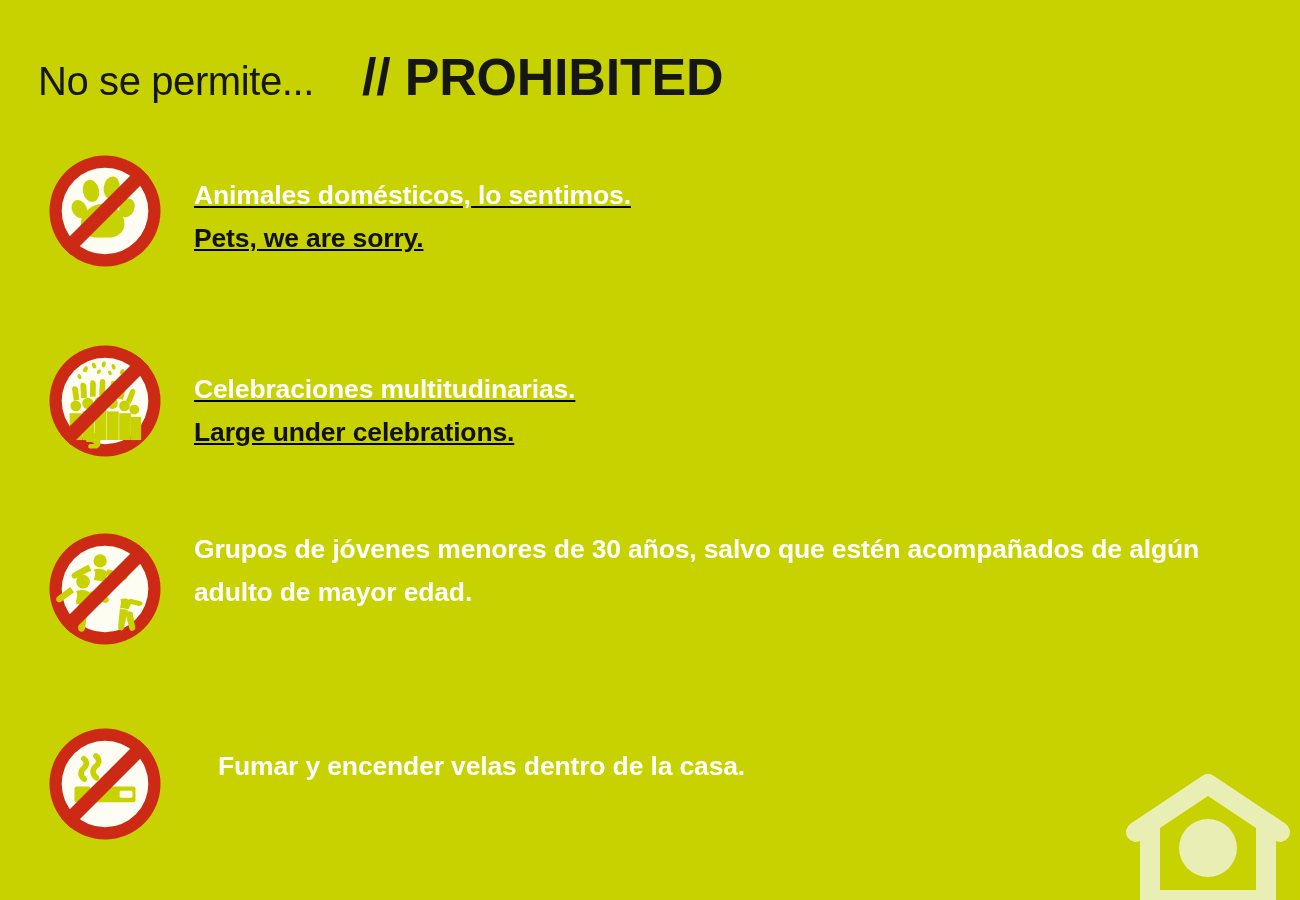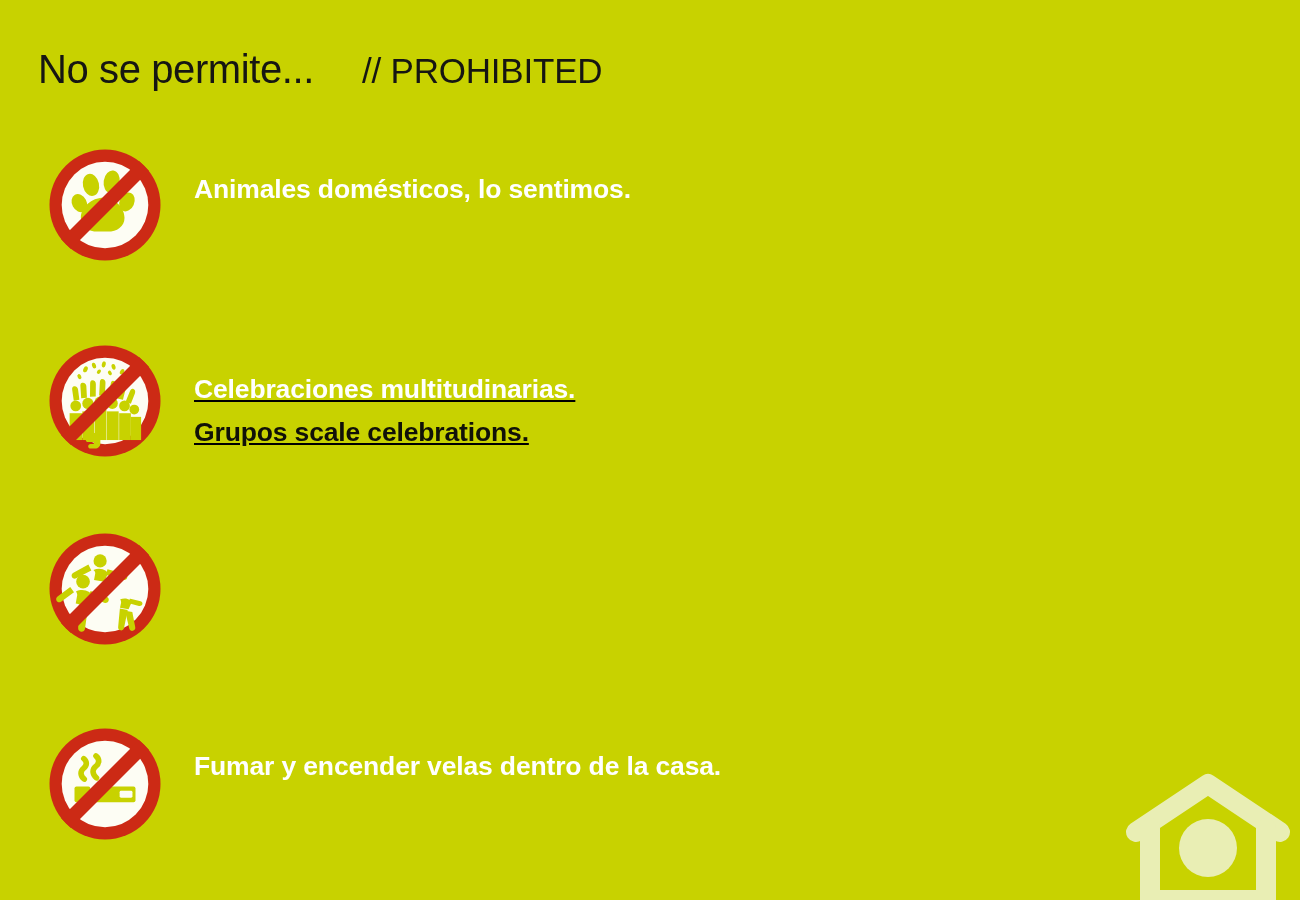--- a/index.html
+++ b/index.html
@@ -34,46 +34,46 @@
     white-space: nowrap;
   }
   .heading-es {
     font-size: 40px;
     font-weight: 400;
     color: #161612;
     letter-spacing: -0.4px;
     font-family: "Liberation Sans", sans-serif;
   }
   .heading-en {
-    font-size: 35px;
-    font-weight: 400;
+    font-size: 52px;
+    font-weight: 700;
     color: #161612;
     letter-spacing: -0.2px;
     margin-left: 48px;
     font-family: "Liberation Sans", sans-serif;
   }
 
   
   .rules {
     position: absolute;
     left: 0;
     top: 0;
     width: 1300px;
   }
   .rule-row {
     position: absolute;
     left: 0;
     width: 1300px;
     display: flex;
     align-items: flex-start;
   }
-  .rule-row[data-row="0"] { top: 144px; }
+  .rule-row[data-row="0"] { top: 150px; text-decoration: underline; }
   .rule-row[data-row="1"] { top: 340px; }
   .rule-row[data-row="2"] { top: 528px; }
-  .rule-row[data-row="3"] { top: 723px; }
+  .rule-row[data-row="3"] { top: 723px; gap: 24px; }
 
   .icon-wrap {
     width: 124px;
     min-width: 124px;
     margin-left: 44px;
     display: flex;
     align-items: flex-start;
     justify-content: flex-start;
   }
   .ban-icon {
@@ -133,20 +133,21 @@
             <ellipse cx="55.5" cy="31.0" rx="6.6" ry="9.4" transform="rotate(8 55.5 31)"></ellipse>
             <ellipse cx="29.0" cy="48.5" rx="6.0" ry="7.8" transform="rotate(-28 29 48.5)"></ellipse>
             <ellipse cx="68.0" cy="47.5" rx="6.0" ry="8.0" transform="rotate(24 68 47.5)"></ellipse>
             <path d="M48.5 44c9.2 0 17.5 7.6 17.5 16.4 0 7.4-6.4 11.4-13.6 11.4h-8.6c-7.2 0-13.6-4-13.6-11.4C30.2 51.6 39.3 44 48.5 44z"></path>
           </g>
           <rect x="44.2" y="4.8" width="11.6" height="90.4" rx="0" fill="#cc2a15" transform="rotate(45 50 50)"></rect>
         </svg>
       </div>
       <div class="rule-text">
         <div class="line-es">Animales domésticos, lo sentimos.</div>
+        <div class="line-en">Pets, we are sorry.</div>
       </div>
     </div>
 
     <div class="rule-row" data-row="1">
       <div class="icon-wrap">
         <svg class="ban-icon" viewBox="0 0 100 100">
           <circle cx="50" cy="50" r="45.5" fill="#cc2a15"></circle>
           <circle cx="50" cy="50" r="35.5" fill="#fdfdf4"></circle>
           <g fill="#c8d200">
 
@@ -181,21 +182,21 @@
             <path d="M61.6 60h9.6v22h-9.6z"></path>
             <path d="M71.2 63h8.4v19h-8.4z"></path>
 
             <path d="M42 76c2.6 0 4.2 1.8 4.2 4.2v4.4c0 2.6-1.8 4.4-4.4 4.4h-3.6c-1.2 0-2-.8-2-1.9 0-1.1.8-1.9 2-1.9h2.6v-1.6h-4.6c-1.2 0-2-.8-2-1.9 0-1.1.8-1.9 2-1.9h3.6c-.6-1.4.2-3.8 2.2-3.8z"></path>
           </g>
           <rect x="44.2" y="4.8" width="11.6" height="90.4" fill="#cc2a15" transform="rotate(45 50 50)"></rect>
         </svg>
       </div>
       <div class="rule-text">
         <div class="line-es">Celebraciones multitudinarias.</div>
-        <div class="line-en">Grupos scale celebrations.</div>
+        <div class="line-en">Large under celebrations.</div>
       </div>
     </div>
 
     <div class="rule-row" data-row="2">
       <div class="icon-wrap">
         <svg class="ban-icon" viewBox="0 0 100 100">
           <circle cx="50" cy="50" r="45.5" fill="#cc2a15"></circle>
           <circle cx="50" cy="50" r="35.5" fill="#fdfdf4"></circle>
           <g fill="#c8d200">
 
@@ -214,20 +215,21 @@
             <circle cx="64" cy="60" r="4.0" opacity="0"></circle>
             <path d="M62.5 58.5c2.6-1.2 5.9-1.0 8.0.6 1.0.8 1.3 1.9.8 2.9l-2.0 4.6-7.0-1.2.9-4.2c.1-.9-.4-1.9-.7-2.7z"></path>
             <path d="M70.8 58.0l8.4 2.0c1.2.3 1.8 1.5 1.4 2.6-.4 1.1-1.6 1.6-2.8 1.3l-8.2-2.2.7-3.7z"></path>
             <path d="M62.2 66.0l6.4 1.2-3.0 14.8c-.3 1.4-1.6 2.2-2.9 1.9-1.4-.3-2.2-1.6-1.9-3l1.4-14.9z"></path>
             <path d="M66.4 67.8l6.0 1.0 2.4 12.6c.3 1.4-.6 2.7-2.0 2.9-1.3.3-2.6-.6-2.9-2l-3.5-14.5z"></path>
           </g>
           <rect x="44.2" y="4.8" width="11.6" height="90.4" fill="#cc2a15" transform="rotate(45 50 50)"></rect>
         </svg>
       </div>
       <div class="rule-text">
+        <div class="line-es">Grupos de jóvenes menores de 30 años, salvo que estén acompañados de algún adulto de mayor edad.</div>
       </div>
     </div>
 
     <div class="rule-row" data-row="3">
       <div class="icon-wrap">
         <svg class="ban-icon" viewBox="0 0 100 100">
           <circle cx="50" cy="50" r="45.5" fill="#cc2a15"></circle>
           <circle cx="50" cy="50" r="35.5" fill="#fdfdf4"></circle>
           <g fill="none" stroke="#c8d200" stroke-width="4.6" stroke-linecap="round">
             <path d="M33 46c-3.2-2.6-3.6-6.4-.6-8.8 3.0-2.4 3.0-5.8.2-8.0"></path>

